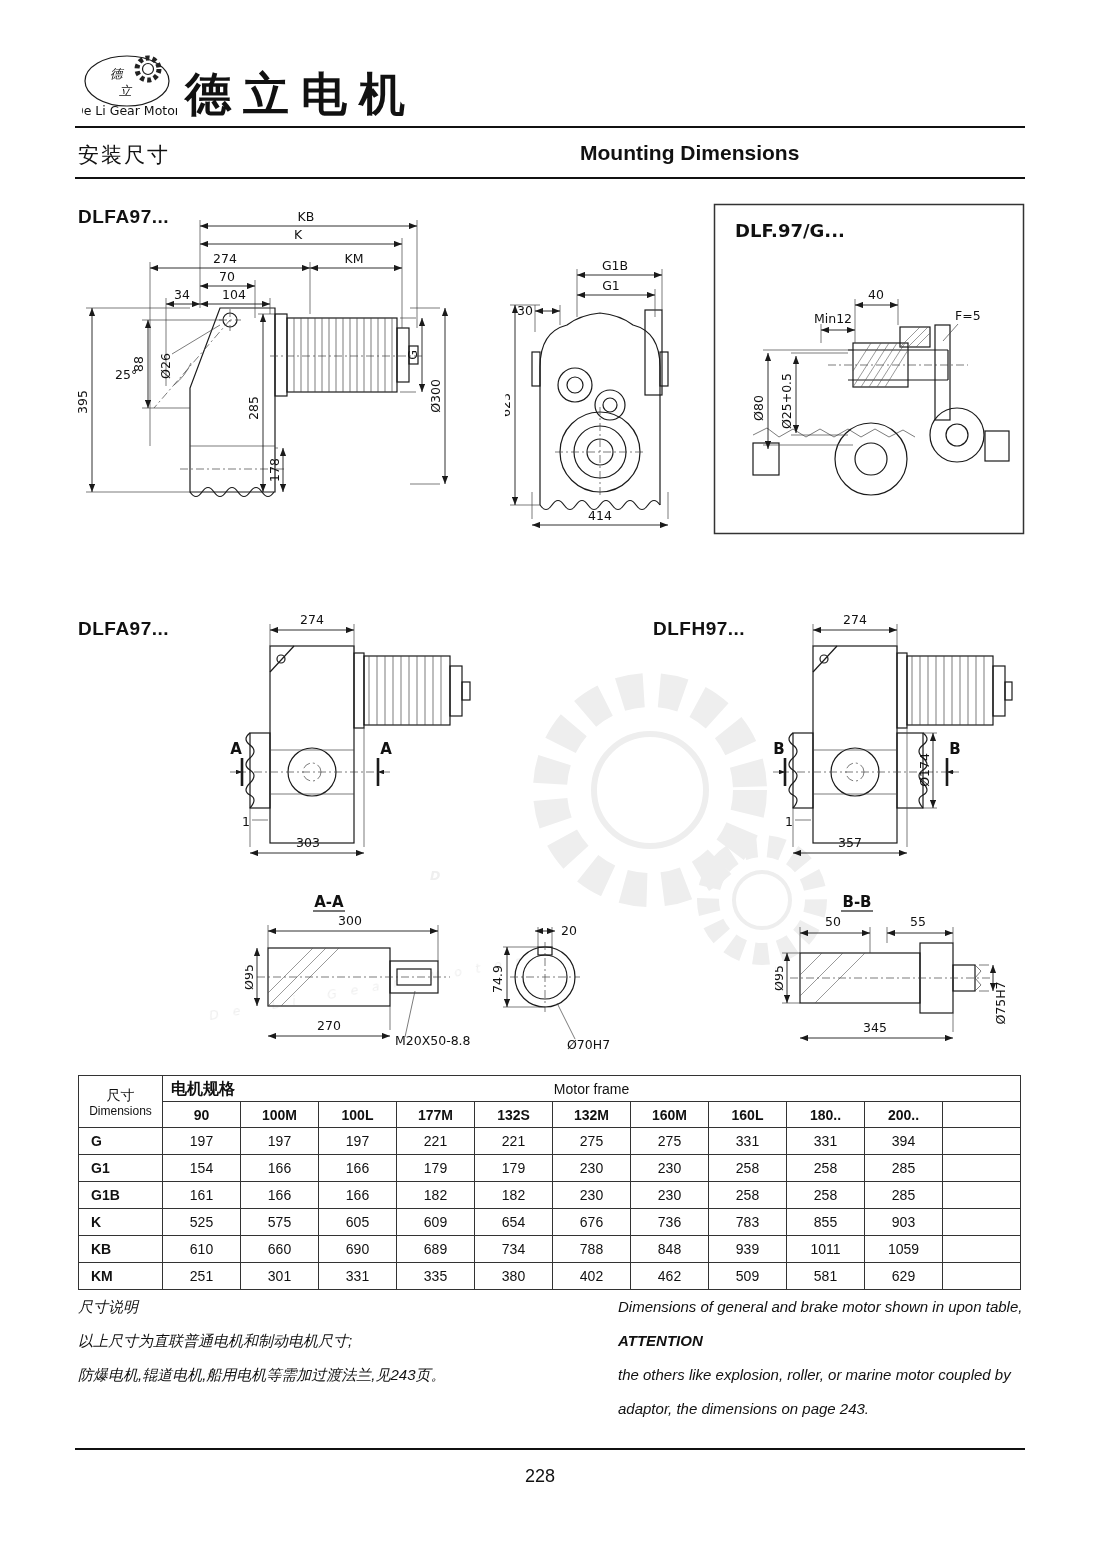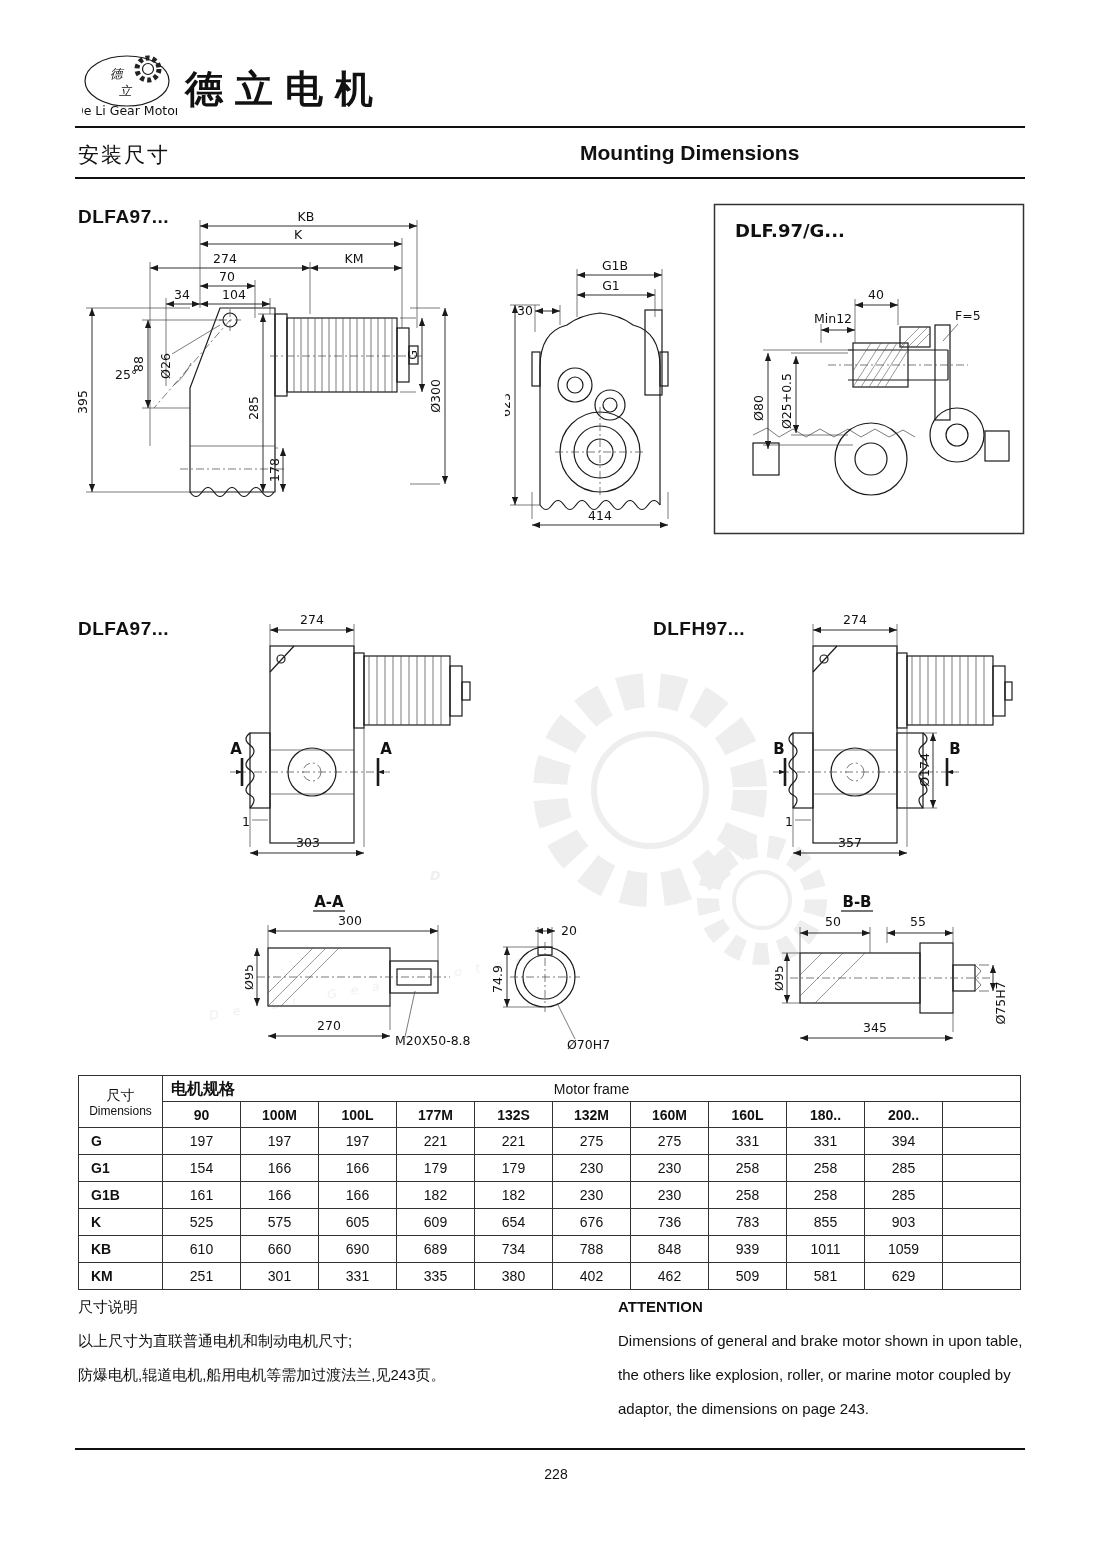--- a/index.html
+++ b/index.html
@@ -1,21 +1,21 @@
 <!DOCTYPE html>
 <html><head>
 <meta charset="utf-8">
 <style>
   *{margin:0;padding:0;box-sizing:border-box;}
   html,body{background:#fff;}
   body{width:1100px;height:1555px;position:relative;overflow:hidden;
        font-family:"Liberation Sans",sans-serif;color:#111;}
   .abs{position:absolute;}
   .hr{position:absolute;left:75px;width:950px;background:#111;}
-  .company-name{font-family:"DejaVu Sans",sans-serif;font-size:38px;font-weight:bold;letter-spacing:12px;}
+  .company-name{font-family:"DejaVu Sans",sans-serif;font-size:46px;font-weight:bold;letter-spacing:12px;}
   .page-title-zh{font-size:21px;font-weight:normal;letter-spacing:2px;}
   .page-title-en{font-size:21px;font-weight:bold;}
   .drawing-label{position:absolute;font-size:19px;font-weight:bold;letter-spacing:.5px;}
   
   svg text{font-family:"DejaVu Sans",sans-serif;font-size:12.5px;fill:#111;}
   svg text.big{font-size:18px;font-weight:bold;}
   svg text.mid{font-size:15px;font-weight:bold;}
   .s{stroke:#1a1a1a;stroke-width:1.2;fill:none;}
   .thin{stroke:#444;stroke-width:.7;fill:none;}
   .dash{stroke:#444;stroke-width:.7;fill:none;stroke-dasharray:8 3 2 3;}
@@ -26,24 +26,24 @@
   .dims-table{border-collapse:collapse;table-layout:fixed;width:942px;font-size:14px;}
   .dims-table th,.dims-table td{border:1px solid #333;text-align:center;height:27px;padding:0;}
   .dims-table thead th{height:26px;font-weight:bold;}
   .corner .corner-zh{font-size:14px;font-weight:normal;line-height:18px;}
   .corner .corner-en{font-size:12px;font-weight:normal;line-height:14px;}
   .band{position:relative;}
   .band .band-zh{position:absolute;left:8px;top:50%;transform:translateY(-50%);font-weight:bold;font-size:16px;}
   .band .band-en{font-weight:normal;font-size:14px;}
   .dims-table td.rowlabel{font-weight:bold;text-align:left;padding-left:12px;}
   
-  .notes-block{position:absolute;font-size:15px;}
+  .notes-block{position:absolute;font-size:15px;font-style:italic;}
   .notes-block .nline{line-height:34px;white-space:nowrap;}
   .notes-title-en{font-weight:bold;}
-  .page-number{position:absolute;left:16px;width:1080px;text-align:center;font-size:14px;}
+  .page-number{position:absolute;left:0;width:1080px;text-align:center;font-size:18px;}
 </style>
 </head>
 <body>
 
 <svg class="abs" style="left:0;top:0" width="1100" height="1555">
   <g opacity="0.07">
     <circle cx="650" cy="790" r="100" fill="none" stroke="#000" stroke-width="34" stroke-dasharray="24 16"></circle>
     <circle cx="650" cy="790" r="56" fill="none" stroke="#000" stroke-width="6"></circle>
     <circle cx="762" cy="900" r="54" fill="none" stroke="#000" stroke-width="22" stroke-dasharray="15 11"></circle>
     <circle cx="762" cy="900" r="28" fill="none" stroke="#000" stroke-width="4"></circle>
@@ -461,20 +461,20 @@
       </tr>
     </tbody>
 </table>
 
 <div class="notes-block" style="left:78px;top:1290px;width:505px">
   <div class="nline">尺寸说明</div>
   <div class="nline">以上尺寸为直联普通电机和制动电机尺寸;</div>
   <div class="nline">防爆电机,辊道电机,船用电机等需加过渡法兰,见243页。</div>
 </div>
 <div class="notes-block" style="left:618px;top:1290px;width:420px">
+  <div class="nline">Dimensions of general and brake motor shown in upon table,</div>
   <div class="nline notes-title-en">ATTENTION</div>
-  <div class="nline">Dimensions of general and brake motor shown in upon table,</div>
   <div class="nline">the others like explosion, roller, or marine motor coupled by</div>
   <div class="nline">adaptor, the dimensions on page 243.</div>
 </div>
 
 <div class="hr" style="top:1448px;height:1.5px"></div>
 <div class="page-number" style="top:1466px">228</div>
 
 </body></html>

